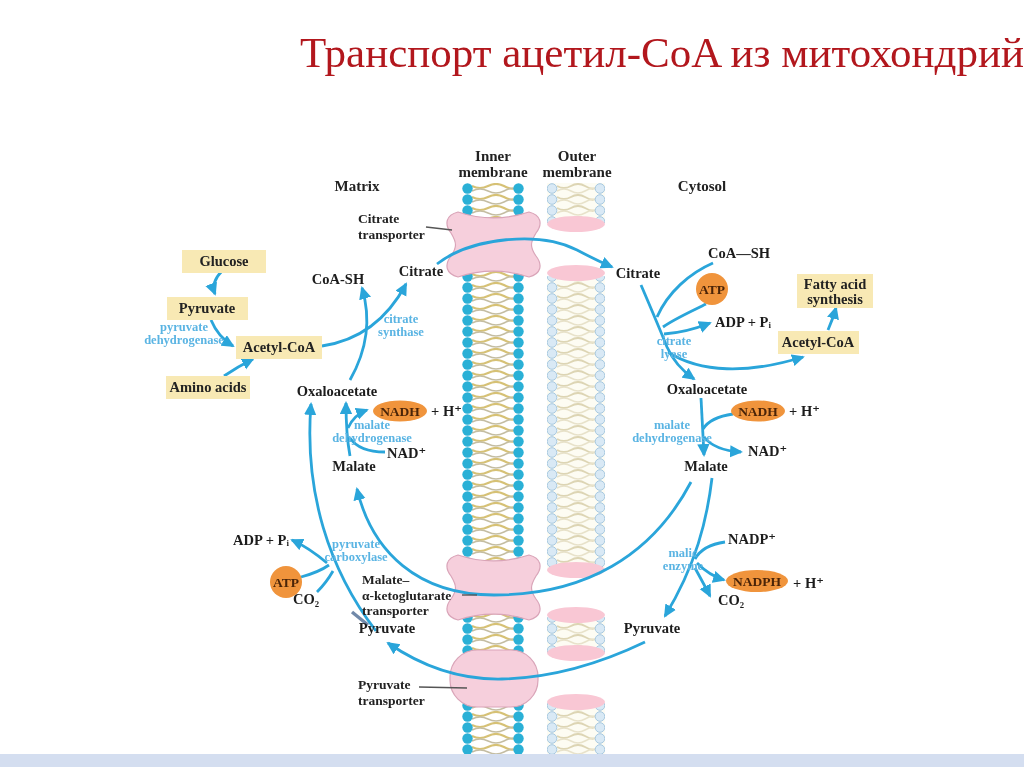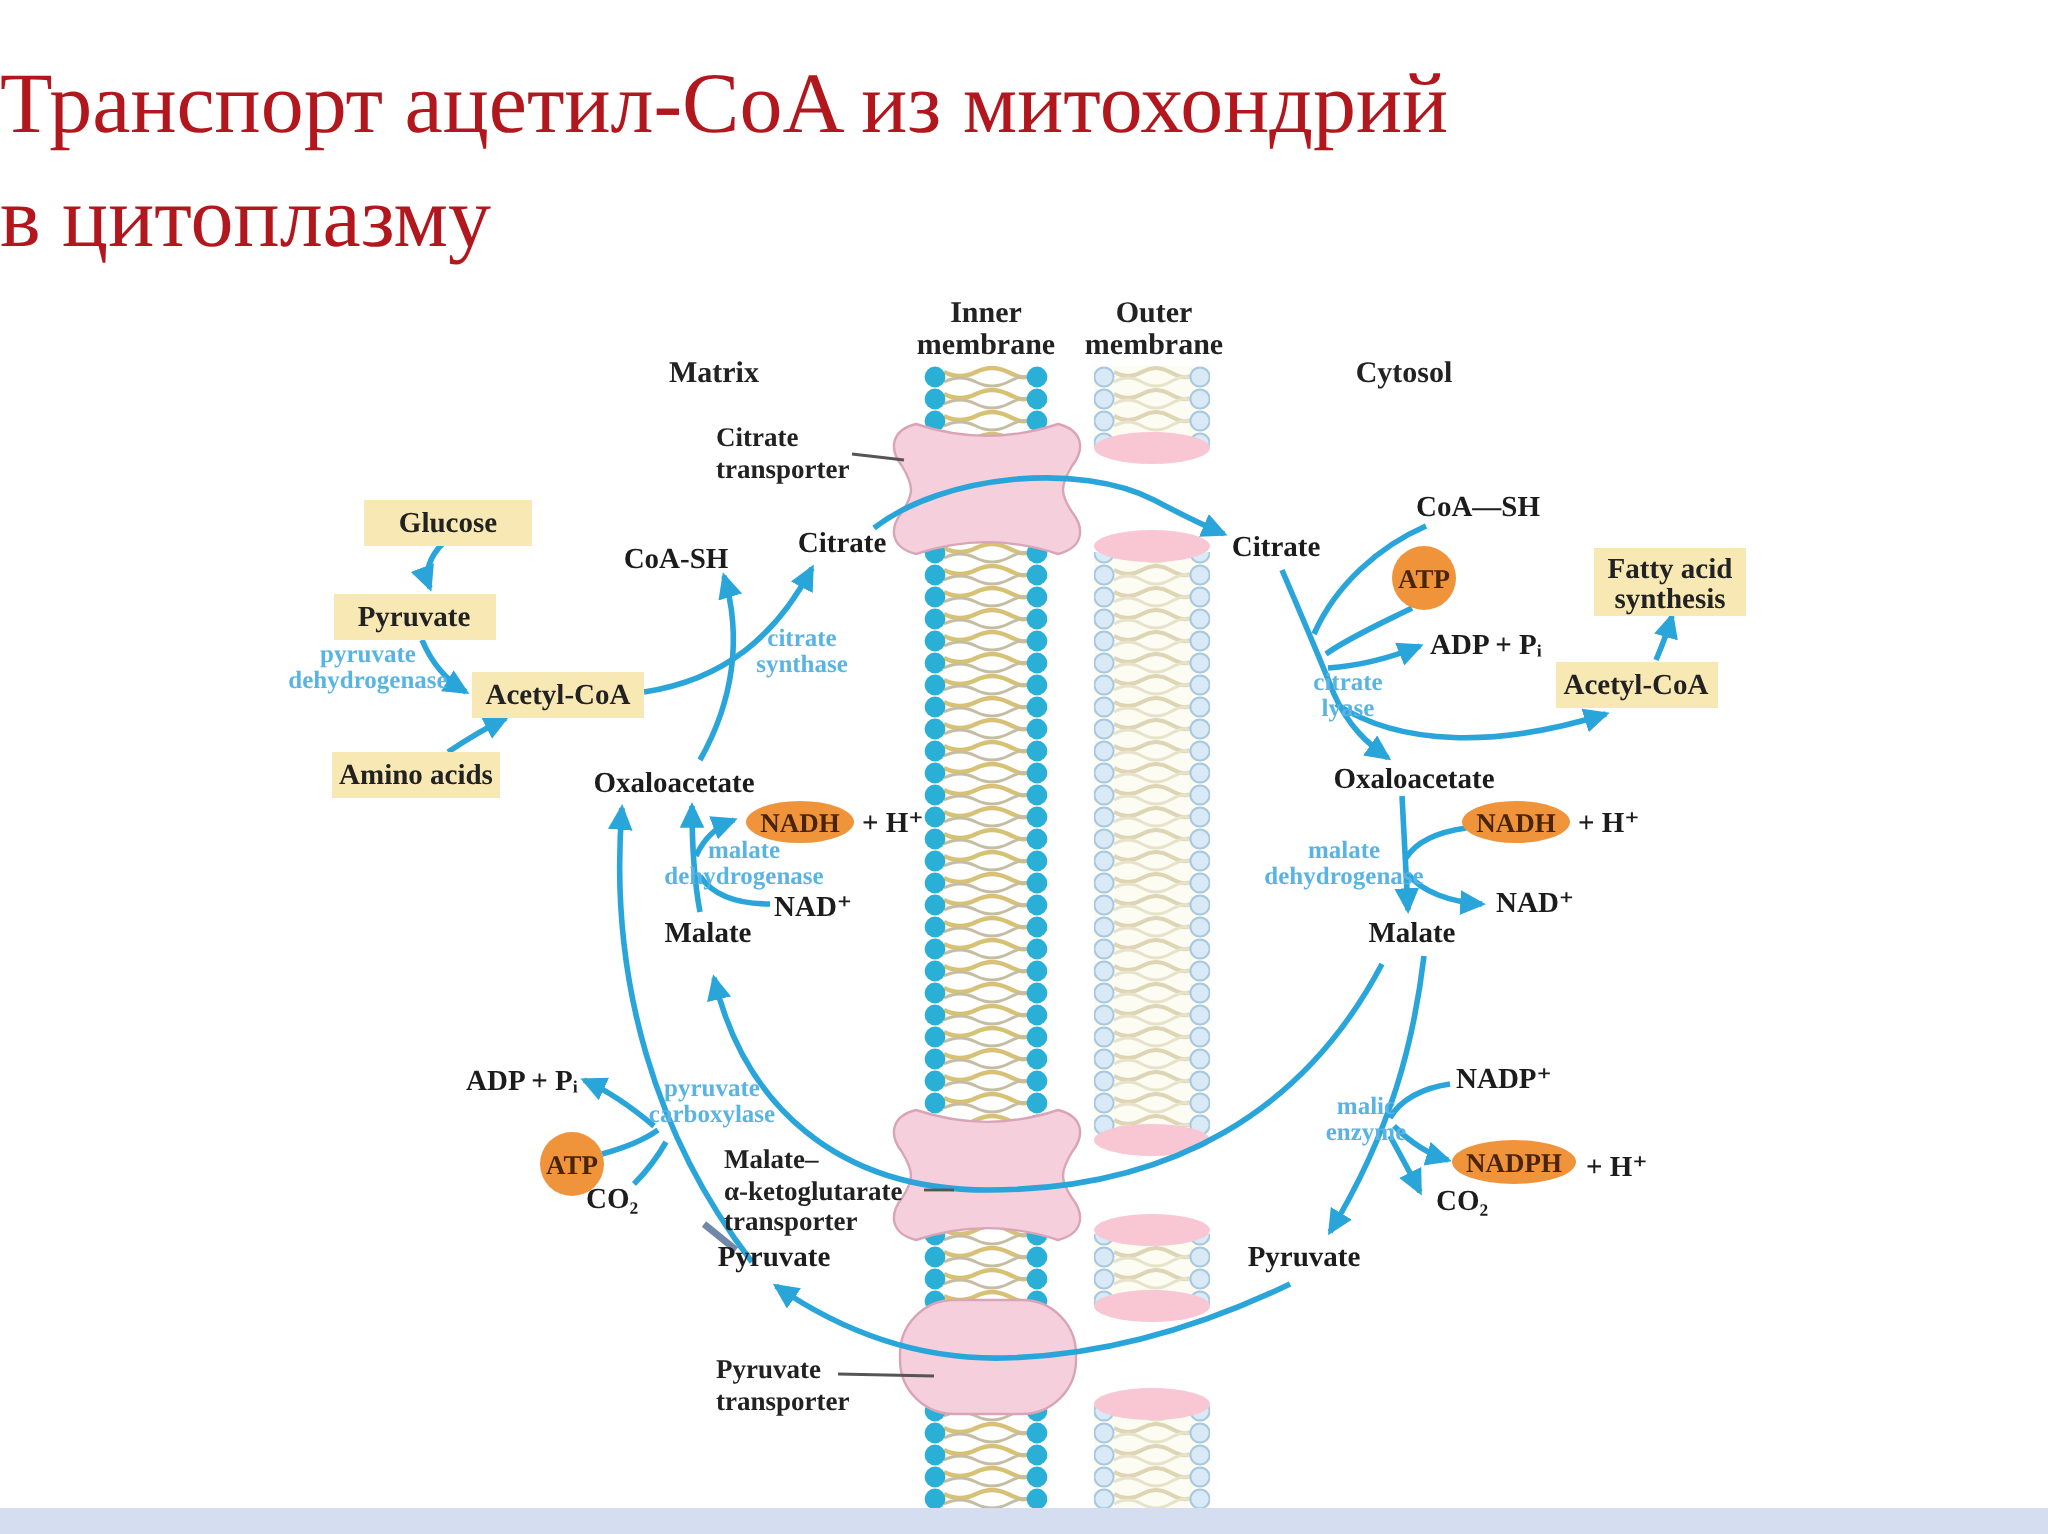--- a/index.html
+++ b/index.html
@@ -1,18 +1,18 @@
 <!DOCTYPE html>
 <html><head>
 <meta charset="utf-8">
 <style>
   html,body{margin:0;padding:0;background:#fff;}
   #page{position:relative;width:1024px;height:767px;background:#ffffff;overflow:hidden;
         font-family:"Liberation Serif","DejaVu Serif",serif;}
-  #title{position:absolute;top:24px;left:0;width:1024px;text-align:left;
+  #title{position:absolute;top:24px;left:0;width:1024px;text-align:right;
          color:#b2171d;font-size:43px;line-height:57px;font-weight:400;}
   #bottombar{position:absolute;left:0;bottom:0;width:1024px;height:13px;background:#d4def0;}
   svg{position:absolute;left:0;top:0;}
   text{font-family:"Liberation Serif","DejaVu Serif",serif;}
   .hd{font-size:15px;font-weight:bold;fill:#222222;text-anchor:middle;}
   .lbl{font-size:14.5px;font-weight:bold;fill:#1c1c1c;text-anchor:middle;}
   .lbl-s{font-size:14.5px;font-weight:bold;fill:#1c1c1c;text-anchor:start;}
   .enz{font-size:12.5px;font-weight:bold;fill:#5ab4e3;text-anchor:middle;}
   .tp{font-size:13.5px;font-weight:bold;fill:#222222;text-anchor:start;}
   .boxtxt{font-size:14.5px;font-weight:bold;fill:#222222;text-anchor:middle;}
@@ -25,21 +25,20 @@
   .cap{fill:#f9c7d4;}
   .leader{stroke:#555;stroke-width:1.4;}
 </style>
 </head>
 <body>
 
 <div id="page">
 
   <div id="title">
     <div>Транспорт ацетил-CoA из митохондрий</div>
-    <div>в цитоплазму</div>
   </div>
 
   <svg width="1024" height="767" viewBox="0 0 1024 767">
     <defs>
       <marker id="ah" markerWidth="5" markerHeight="4.6" refX="3.9" refY="2.2" orient="auto">
         <path d="M0 0 L4.6 2.2 L0 4.4 Z" fill="#2aa5da"></path>
       </marker>
       <pattern id="pInner" width="62" height="11" x="462" y="183" patternUnits="userSpaceOnUse">
         <rect width="62" height="11" fill="#ffffff"></rect>
         <path d="M10 3 Q18 7 26 3 T42 3 T52 5" stroke="#d6c175" stroke-width="2.2" fill="none"></path>

